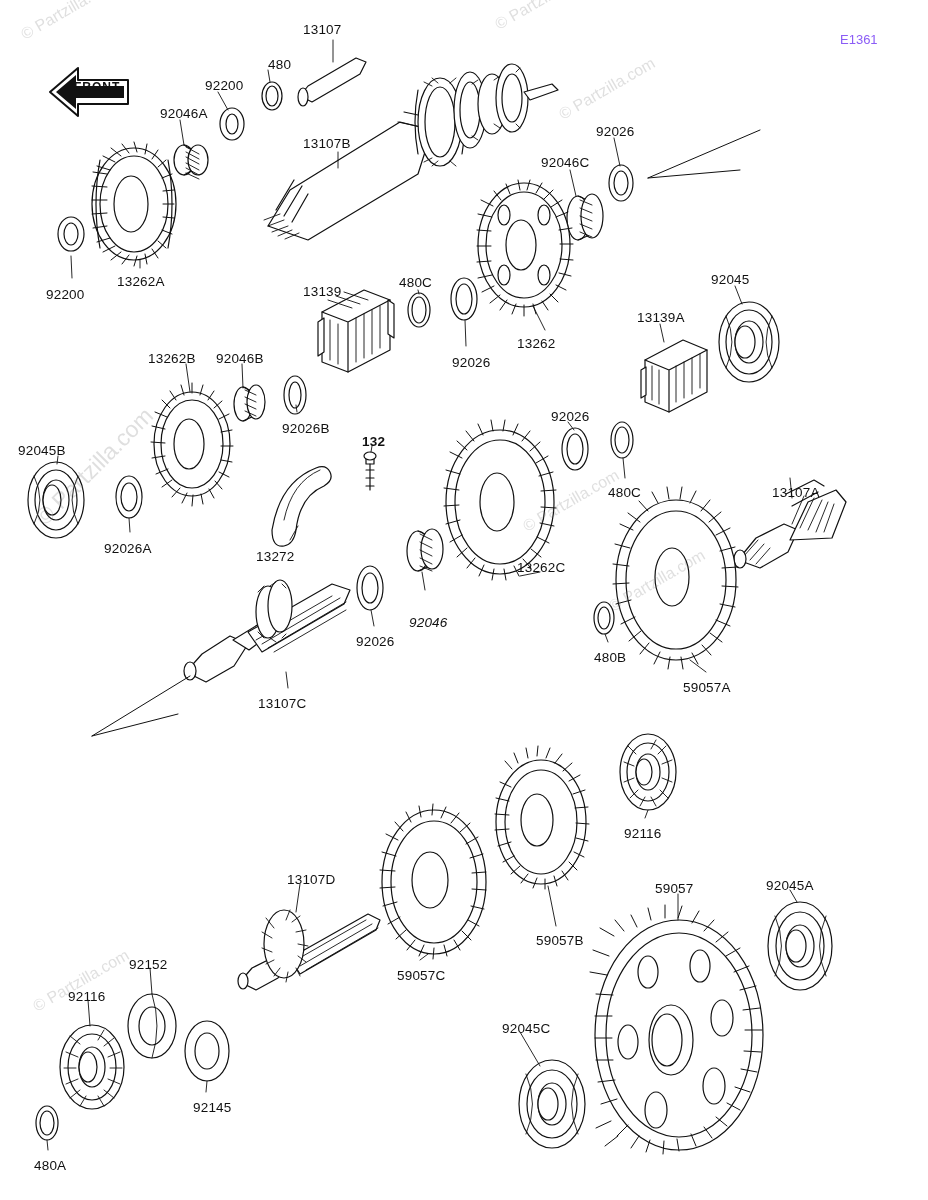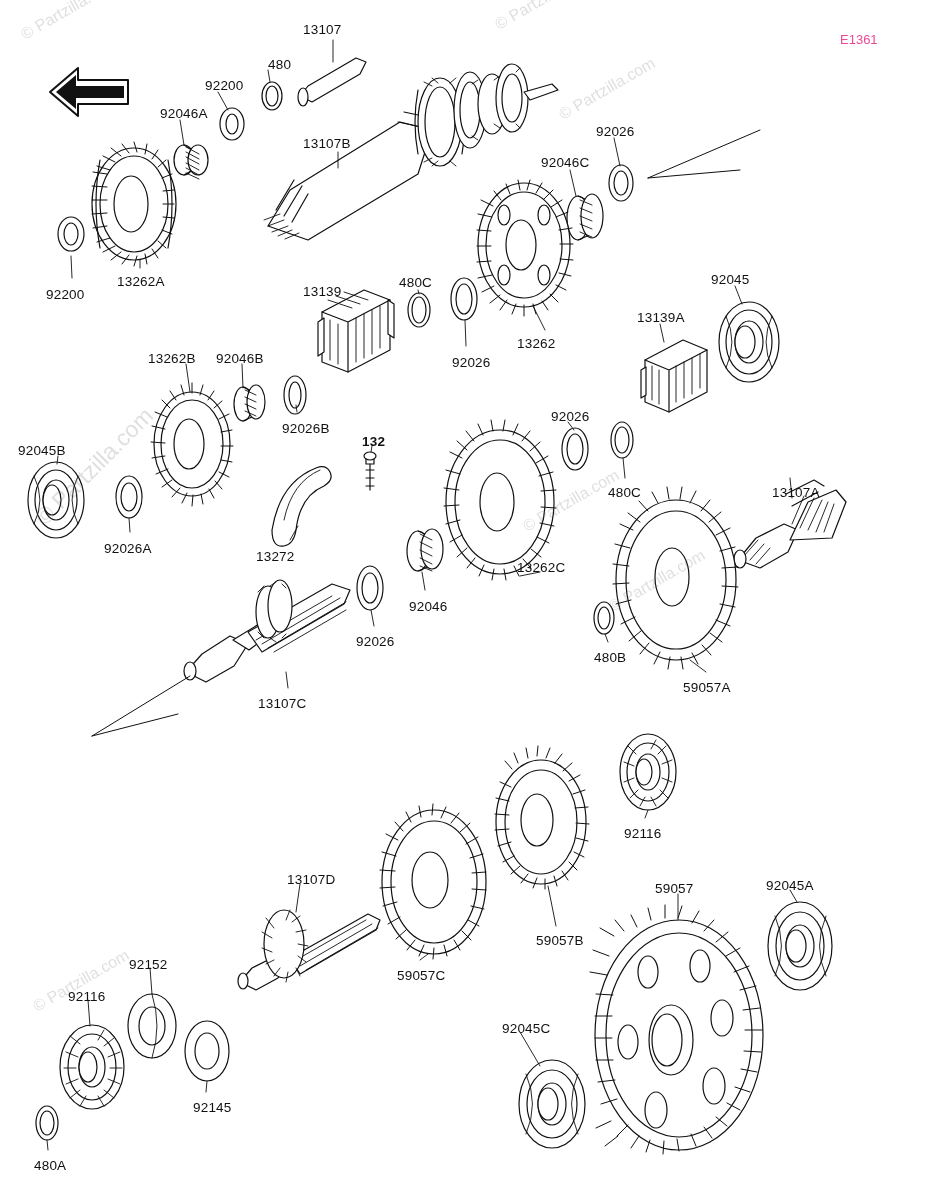--- a/index.html
+++ b/index.html
@@ -28,21 +28,21 @@
     position: absolute;
     font-size: 13.5px;
     color: #111111;
     white-space: nowrap;
     letter-spacing: 0.2px;
     font-family: "Liberation Sans", sans-serif;
   }
   .diagram-code {
     position: absolute;
     font-size: 13px;
-    color: #ec4899;
+    color: #8b5cf6;
     font-family: "Liberation Sans", sans-serif;
   }
   .wm {
     position: absolute;
     color: rgba(110,110,110,0.22);
     font-size: 16px;
     white-space: nowrap;
     font-family: "Liberation Sans", sans-serif;
     pointer-events: none;
   }
@@ -477,20 +477,23 @@
         <path d="M790 890 L797 902"></path>
         <path d="M150 968 L152 994"></path>
         <path d="M206 1092 L207 1081"></path>
         <path d="M88 1000 L90 1026"></path>
         <path d="M520 1032 L540 1066"></path>
         <path d="M48 1150 L47 1140"></path>
       </g>
     </g>
   </svg>
 
+  <div class="front-badge">
+    <span class="txt">FRONT</span>
+  </div>
 
   <div class="diagram-code" style="left:840px; top:32px;">E1361</div>
 
   <div id="labels">
       <div class="part-label" style="left: 303px; top: 22px;">13107</div>
       <div class="part-label" style="left: 268px; top: 57px;">480</div>
       <div class="part-label" style="left: 205px; top: 78px;">92200</div>
       <div class="part-label" style="left: 160px; top: 106px;">92046A</div>
       <div class="part-label" style="left: 303px; top: 136px;">13107B</div>
       <div class="part-label" style="left: 596px; top: 124px;">92026</div>
@@ -505,21 +508,21 @@
       <div class="part-label" style="left: 637px; top: 310px;">13139A</div>
       <div class="part-label" style="left: 148px; top: 351px;">13262B</div>
       <div class="part-label" style="left: 216px; top: 351px;">92046B</div>
       <div class="part-label" style="left: 551px; top: 409px;">92026</div>
       <div class="part-label" style="left: 282px; top: 421px;">92026B</div>
       <div class="part-label" style="left: 362px; top: 434px; font-weight: bold;">132</div>
       <div class="part-label" style="left: 18px; top: 443px;">92045B</div>
       <div class="part-label" style="left: 608px; top: 485px;">480C</div>
       <div class="part-label" style="left: 104px; top: 541px;">92026A</div>
       <div class="part-label" style="left: 256px; top: 549px;">13272</div>
-      <div class="part-label" style="left: 409px; top: 599px;">92046</div>
+      <div class="part-label" style="left: 409px; top: 615px; font-style: italic;">92046</div>
       <div class="part-label" style="left: 517px; top: 560px;">13262C</div>
       <div class="part-label" style="left: 772px; top: 485px;">13107A</div>
       <div class="part-label" style="left: 356px; top: 634px;">92026</div>
       <div class="part-label" style="left: 594px; top: 650px;">480B</div>
       <div class="part-label" style="left: 683px; top: 680px;">59057A</div>
       <div class="part-label" style="left: 258px; top: 696px;">13107C</div>
       <div class="part-label" style="left: 624px; top: 826px;">92116</div>
       <div class="part-label" style="left: 265px; top: 872px; margin-left: 22px;">13107D</div>
       <div class="part-label" style="left: 536px; top: 933px;">59057B</div>
       <div class="part-label" style="left: 655px; top: 881px;">59057</div>

